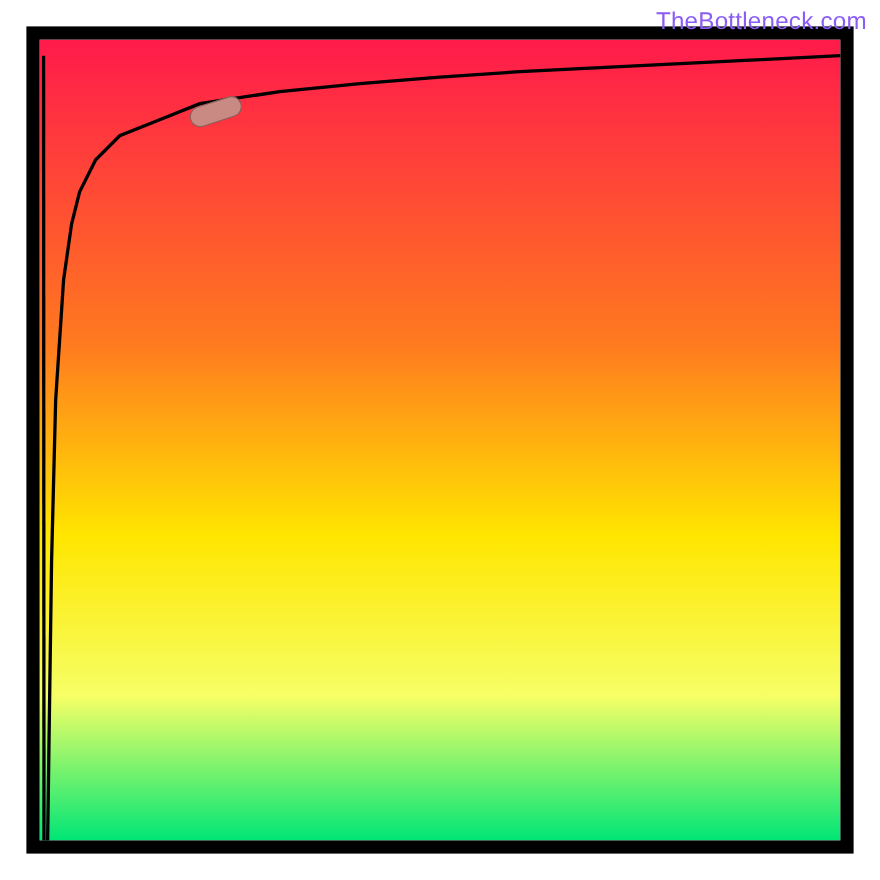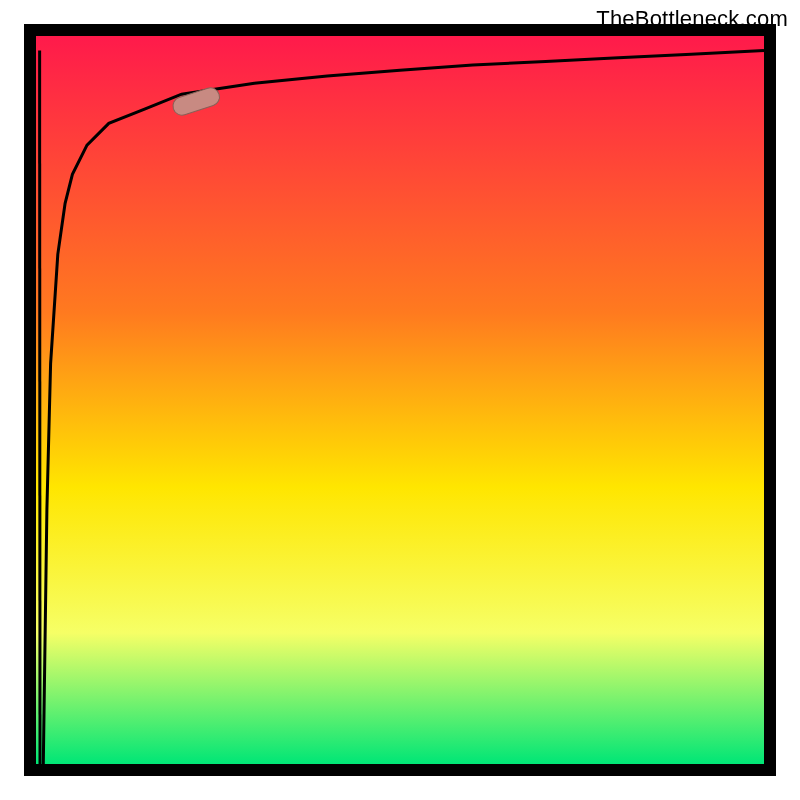--- a/index.html
+++ b/index.html
@@ -8,21 +8,21 @@
     position: relative;
     width: 800px;
     height: 800px;
   }
   .watermark {
     position: absolute;
     top: 6px;
     right: 12px;
     font-family: Arial, Helvetica, sans-serif;
     font-size: 22px;
-    color: #000000;
+    color: #8b5cf6;
     letter-spacing: 0.2px;
     user-select: none;
   }
   .plot {
     position: absolute;
     left: 0;
     top: 0;
     width: 800px;
     height: 800px;
   }

